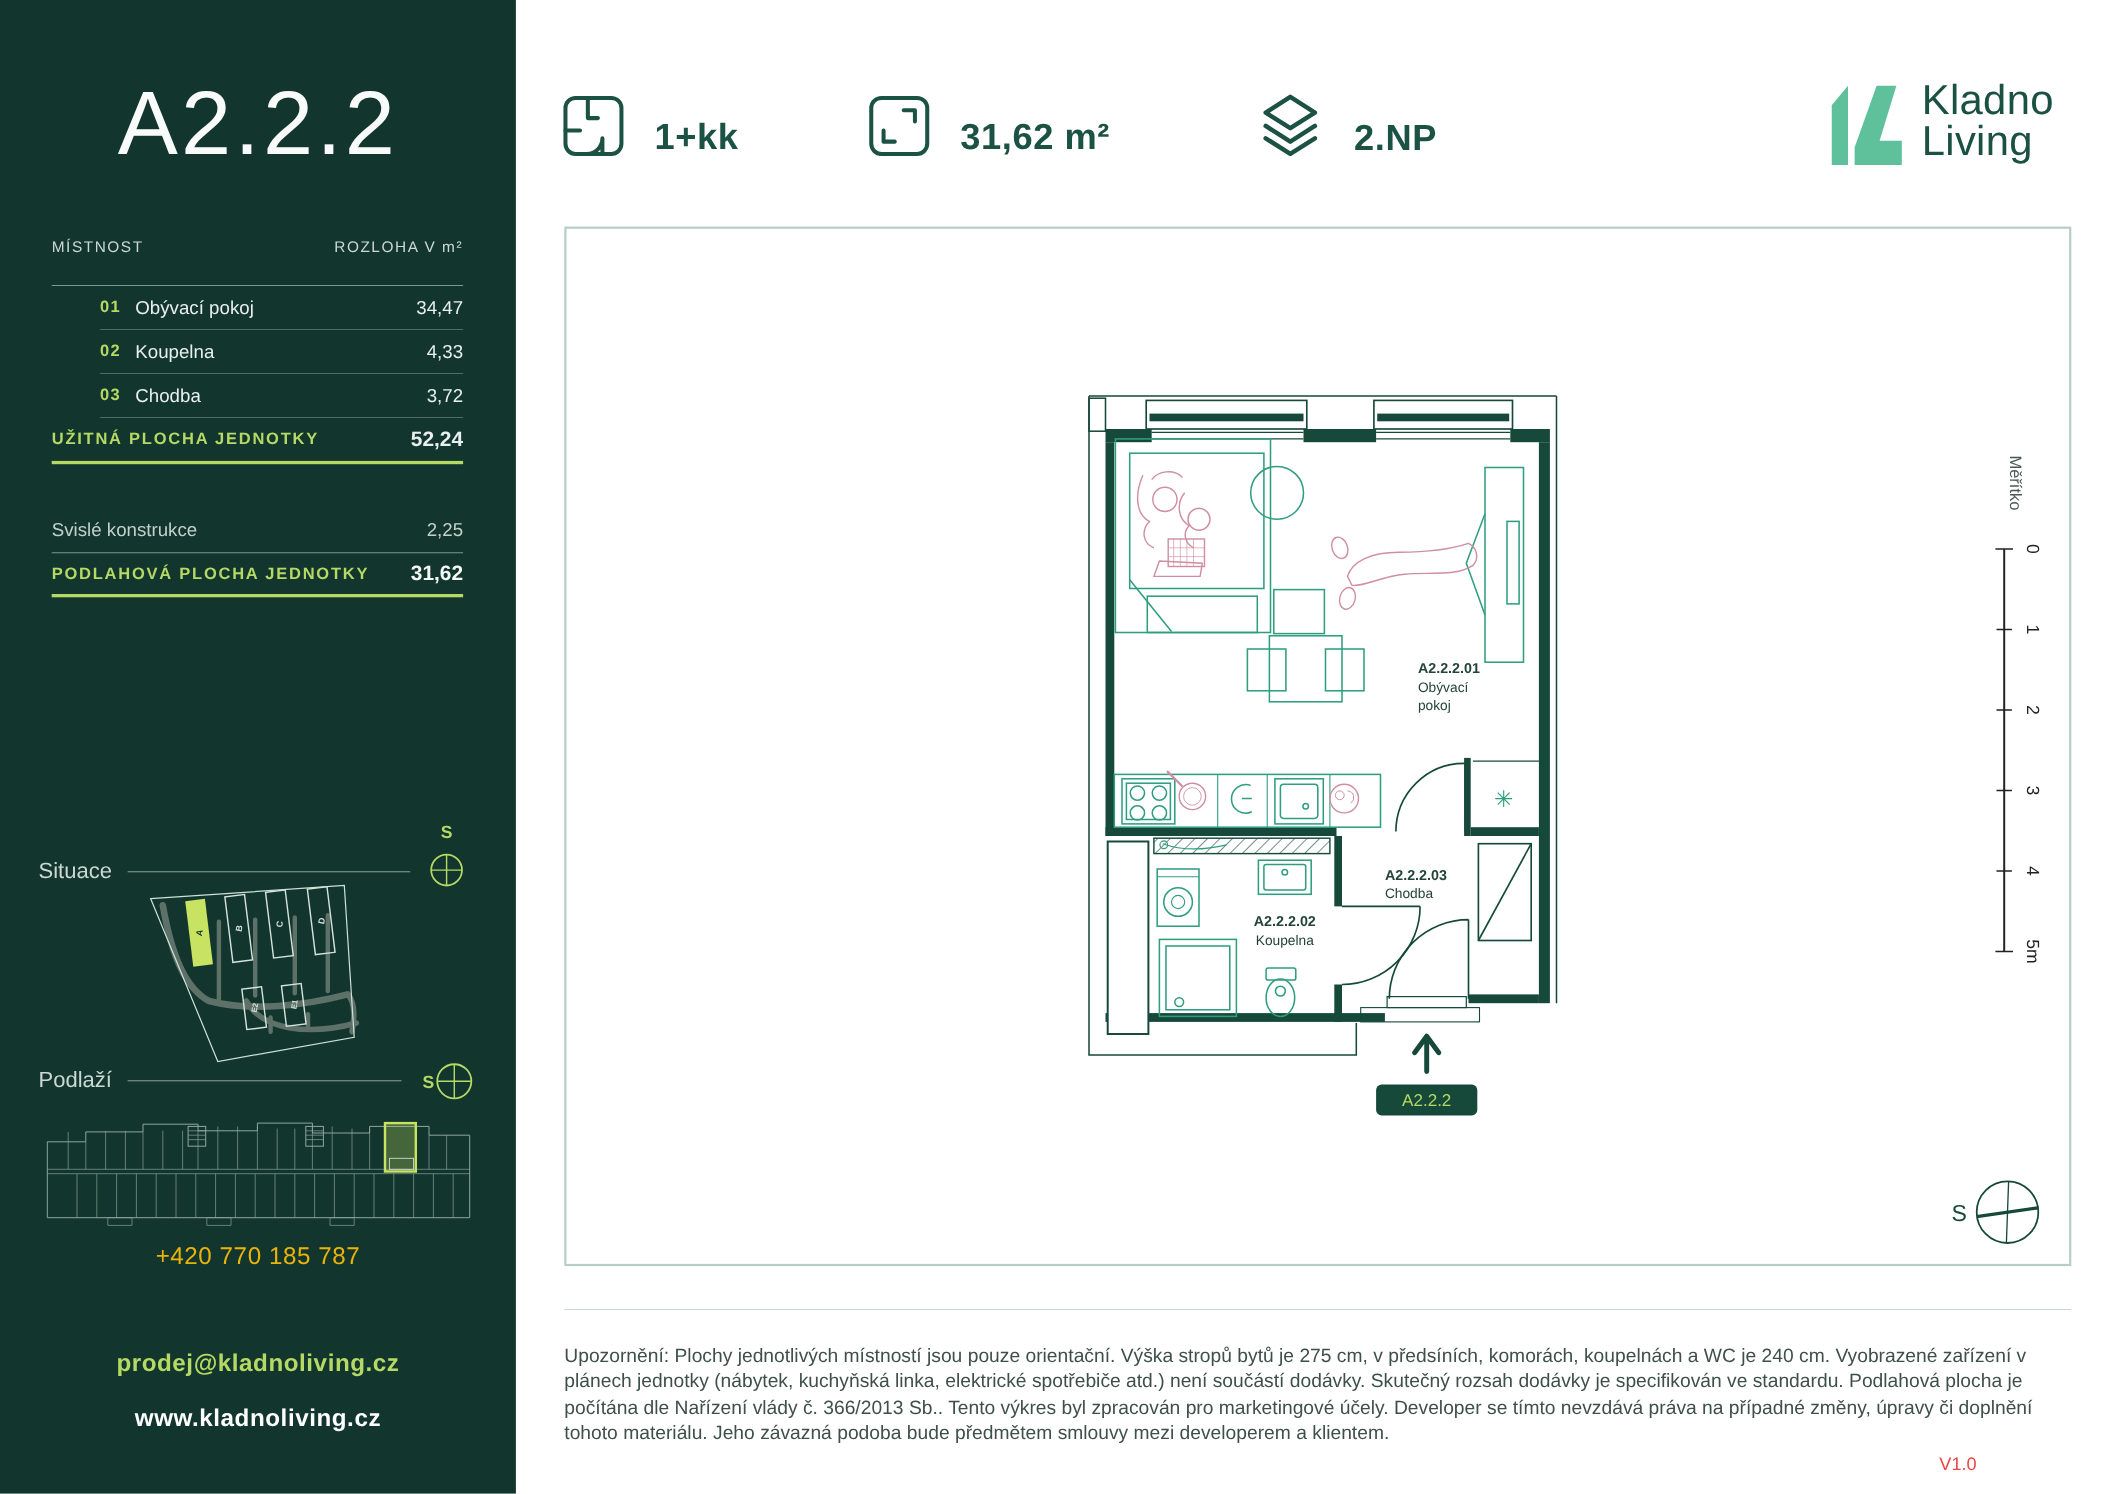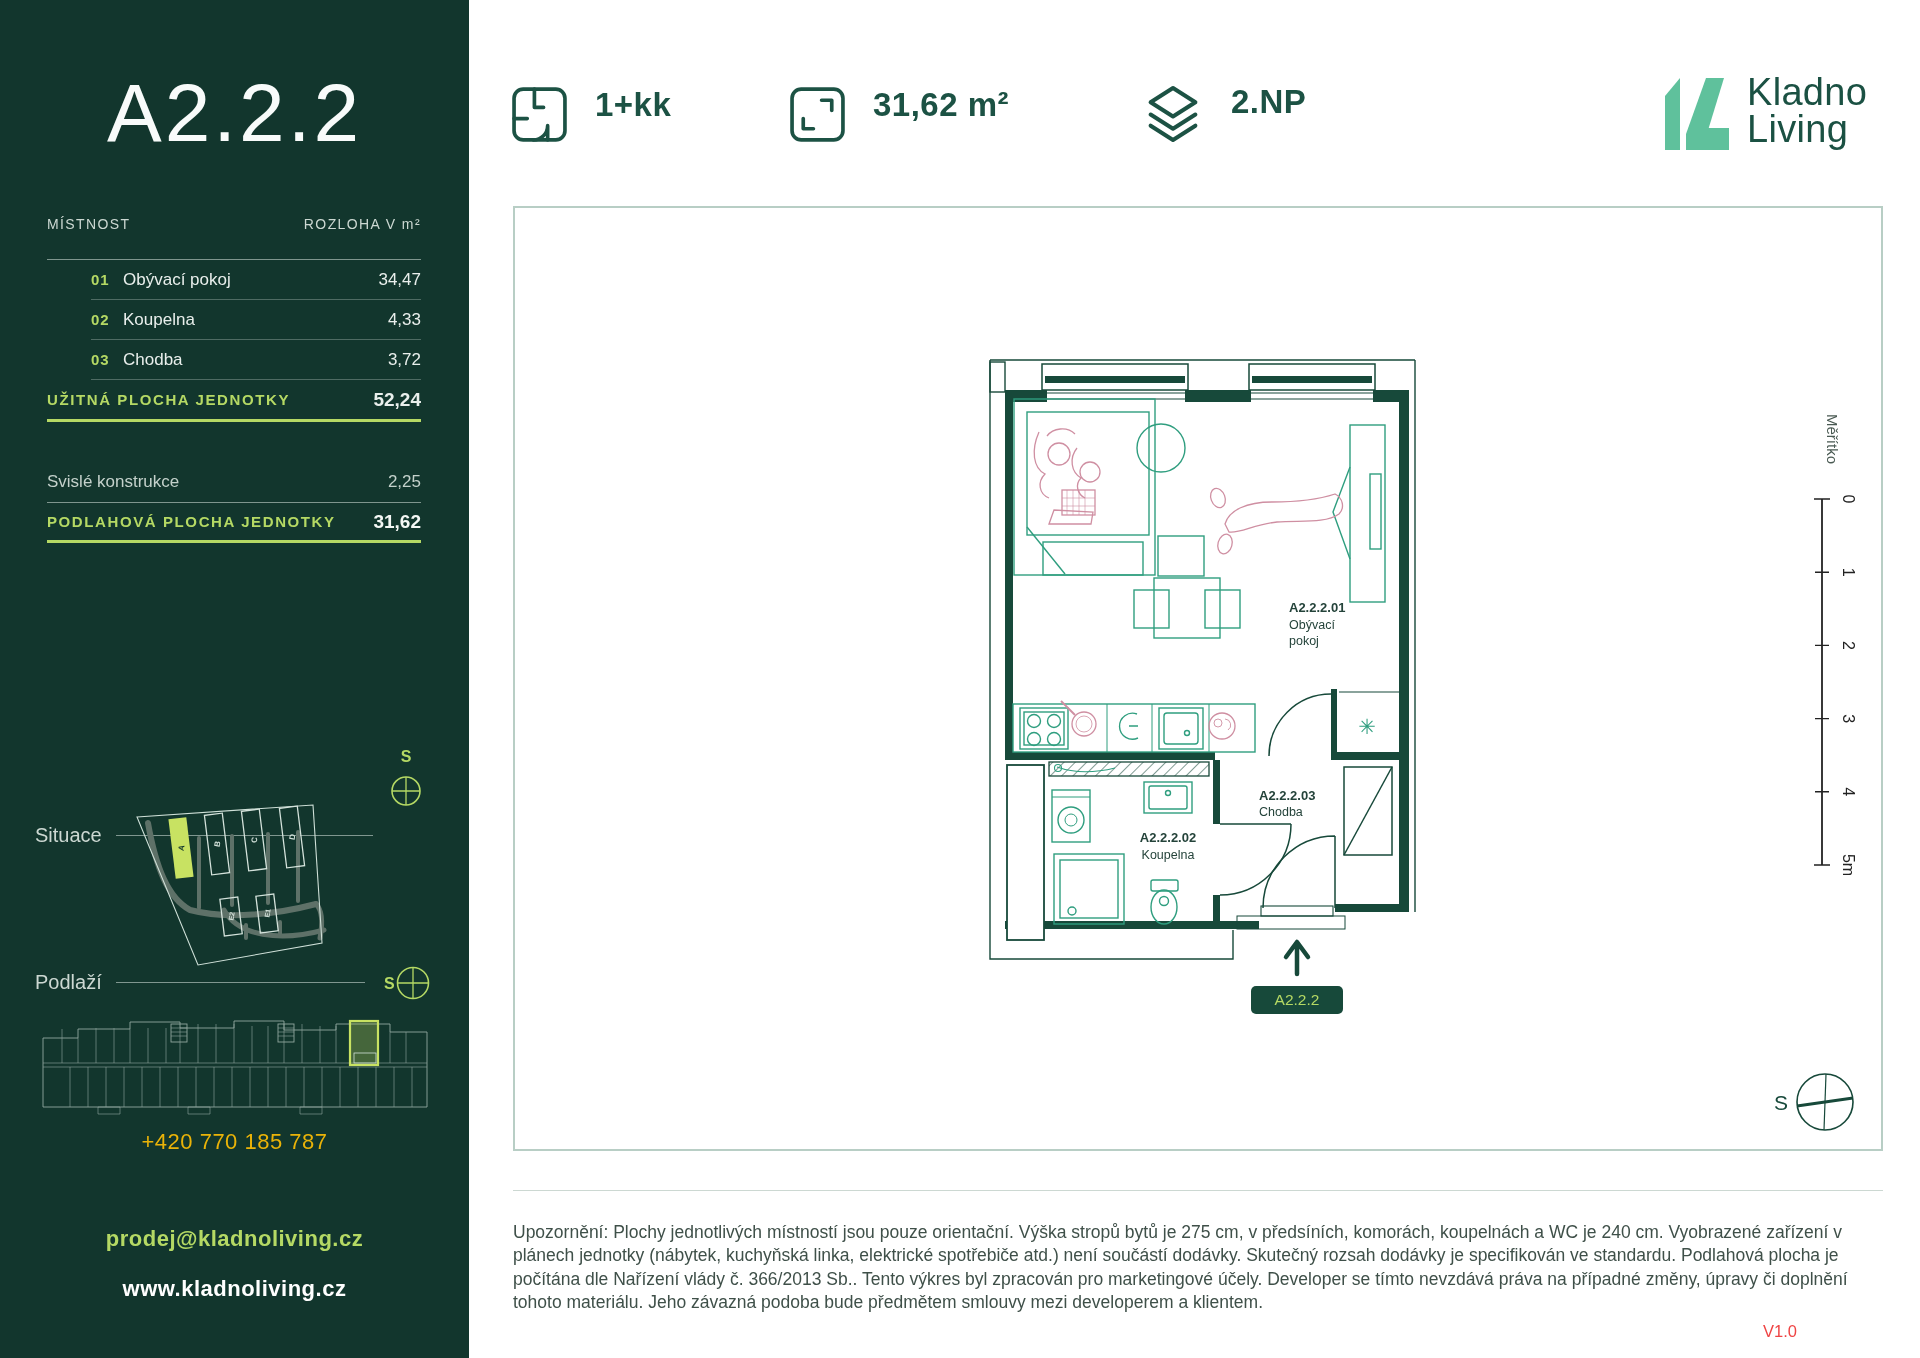--- a/index.html
+++ b/index.html
@@ -24,29 +24,29 @@
   .t-total { display:flex; align-items:center; height:42px; border-bottom:3px solid #b5d964; }
   .t-total .lab { color:#b5d964; font-size:15px; letter-spacing:1.6px; font-weight:700; }
   .t-total .t-val { font-size:19px; font-weight:700; }
   .t-sub { display:flex; align-items:center; height:42px; margin-top:39px; font-size:17px;
            color:#c4d1cb; border-bottom:1px solid rgba(236,245,240,.5); }
   .t-floor { display:flex; align-items:center; height:40px; border-bottom:3px solid #b5d964; }
   .t-floor .lab { color:#b5d964; font-size:15px; letter-spacing:1.6px; font-weight:700; }
   .t-floor .t-val { font-size:19px; font-weight:700; color:#f4f8f5; }
   .section-head { position:absolute; display:flex; align-items:center; color:#ccd8d2; font-size:20px; }
   .section-head .rule { flex:1; height:1px; background:rgba(219,231,225,.55); margin-left:14px; }
-  #situace-head { left:35px; top:781px; width:338px;margin-top:43px; }
+  #situace-head { left:35px; top:781px; width:338px; }
   #podlazi-head { left:35px; top:971px; width:330px; }
   .abs { position:absolute; }
   .contact { position:absolute; width:100%; text-align:center; letter-spacing:.5px; }
   .phone   { top:1129px; color:#eab308; font-size:22px; font-weight:400; }
   .email   { top:1226px; color:#b5d964; font-size:22px; font-weight:700; }
   .web     { top:1276px; color:#ffffff; font-size:22px; font-weight:700; }
   
-  .hitem { position:absolute; display:flex; align-items:flex-start; gap:27px; color:#1c5244; }
+  .hitem { position:absolute; display:flex; align-items:flex-end; gap:27px; color:#1c5244; }
   .hitem .hlabel { font-size:33px; font-weight:700; letter-spacing:.5px; }
   #h-disposition { left:511px; top:86px; }
   #h-area { left:789px; top:86px; }
   #h-floor { left:1142px; top:83px; }
   .brand { position:absolute; left:1665px; top:74px; display:flex; gap:18px; }
   .brand-text { font-size:38px; line-height:37px; font-weight:400; color:#1b5143; letter-spacing:.3px; }
   
   .plan-panel { position:absolute; left:513px; top:206px; width:1370px; height:945px;
                 border:2px solid #b8cec5; background:#fff; }
   .plan-panel > * { position:absolute; }

